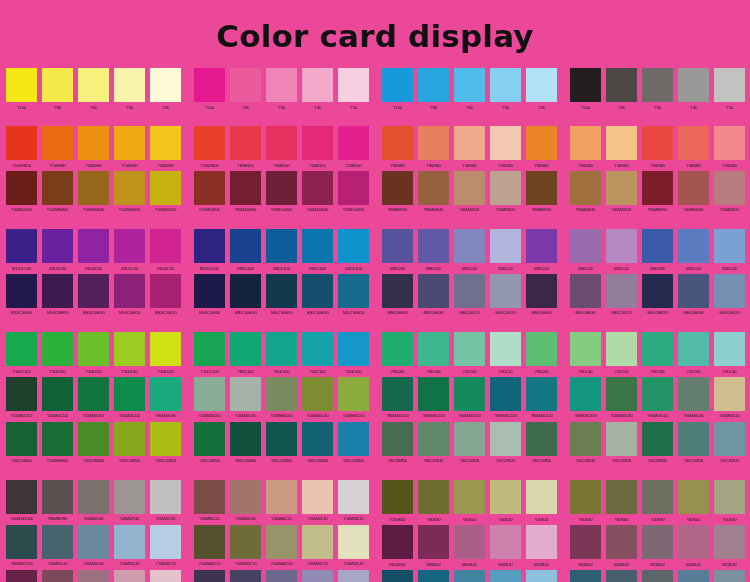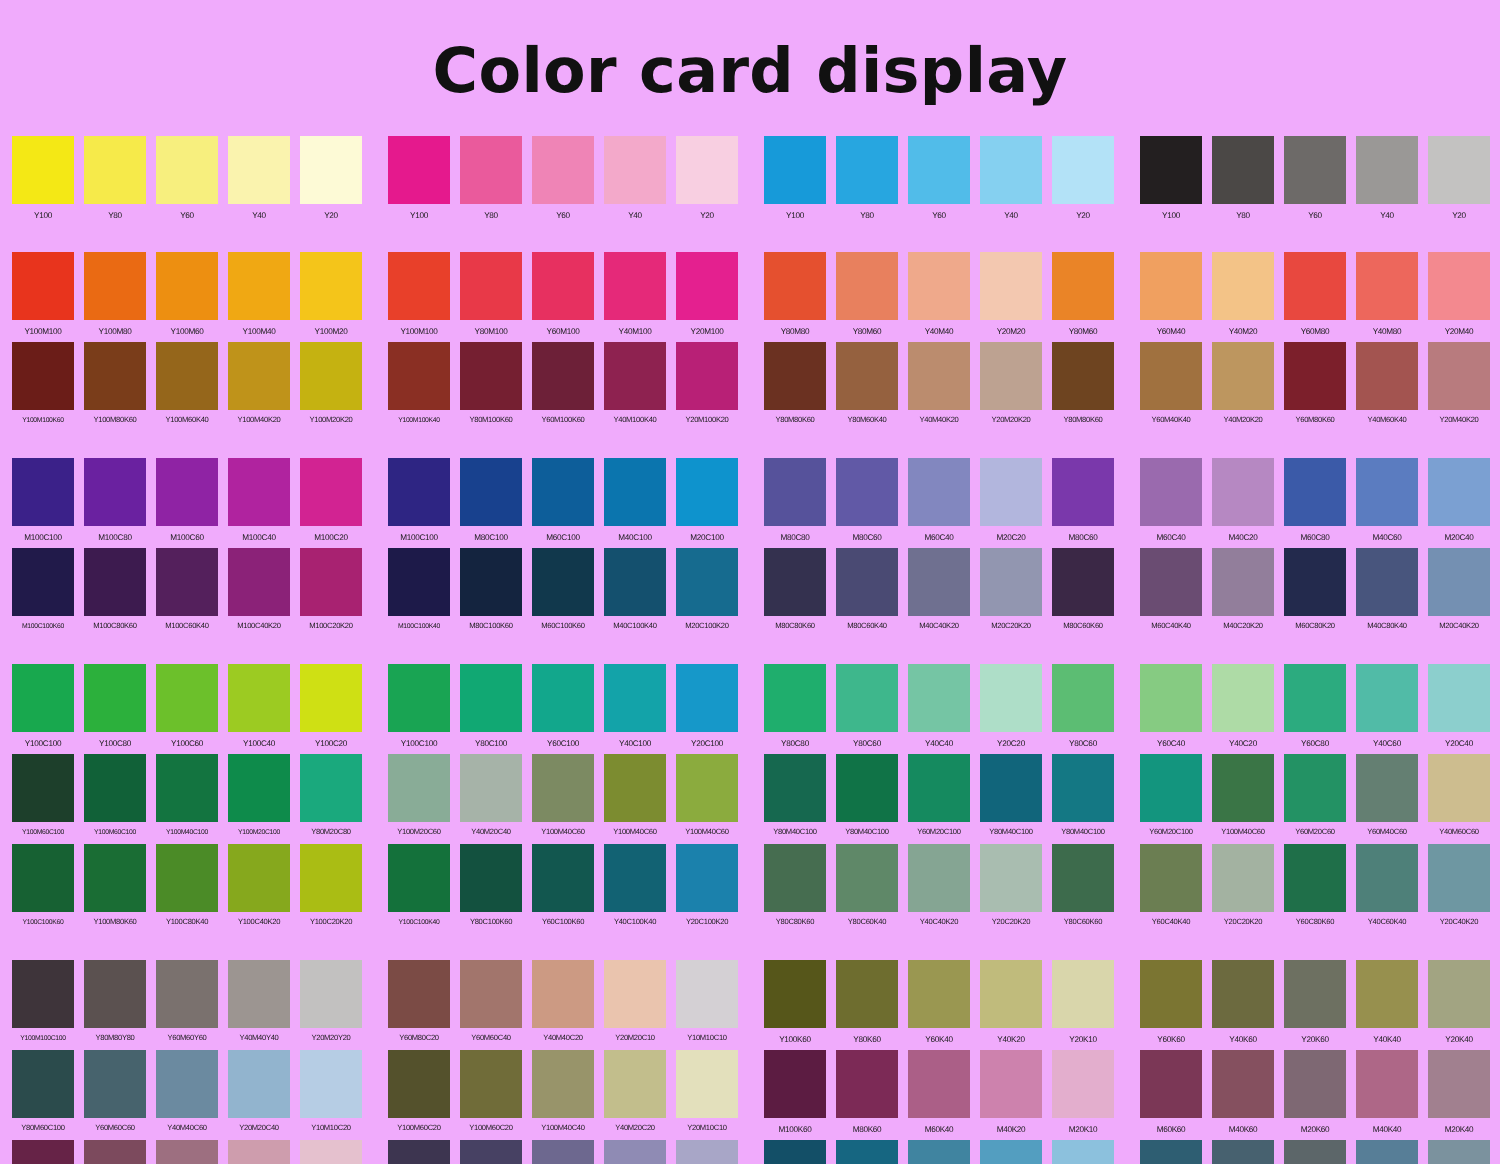--- a/index.html
+++ b/index.html
@@ -12,21 +12,21 @@
     width: 750px;
     height: 582px;
     overflow: hidden;
     font-family: "Liberation Sans", sans-serif;
     -webkit-font-smoothing: antialiased;
   }
   #page {
     position: relative;
     width: 750px;
     height: 582px;
-    background: #f0abfc;
+    background: #ec4899;
   }
   #page-title {
     position: absolute;
     top: 18px;
     left: 0;
     width: 750px;
     text-align: center;
     font-family: "DejaVu Sans", sans-serif;
     font-weight: bold;
     font-size: 31px;

